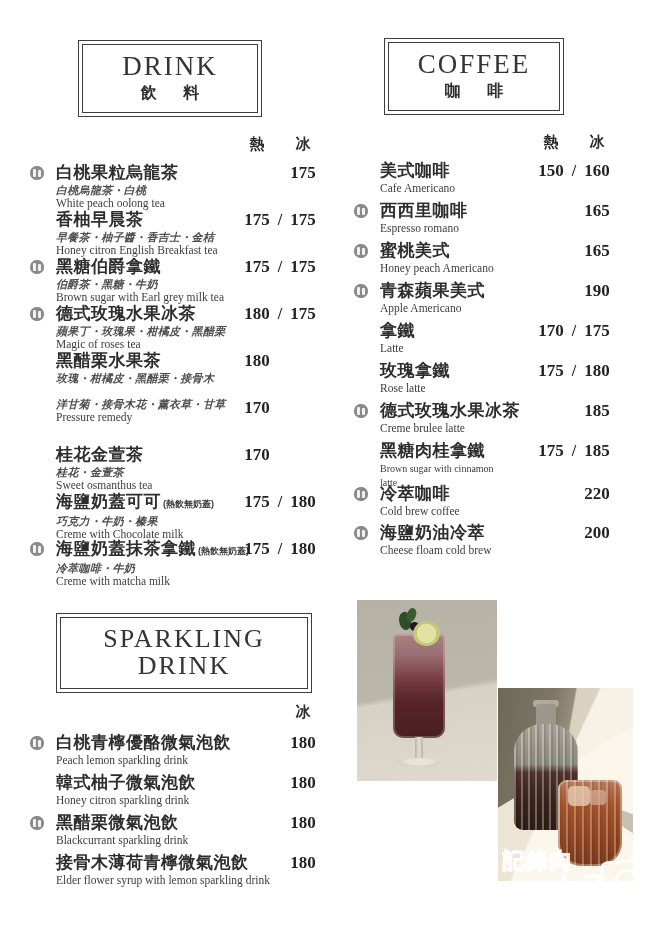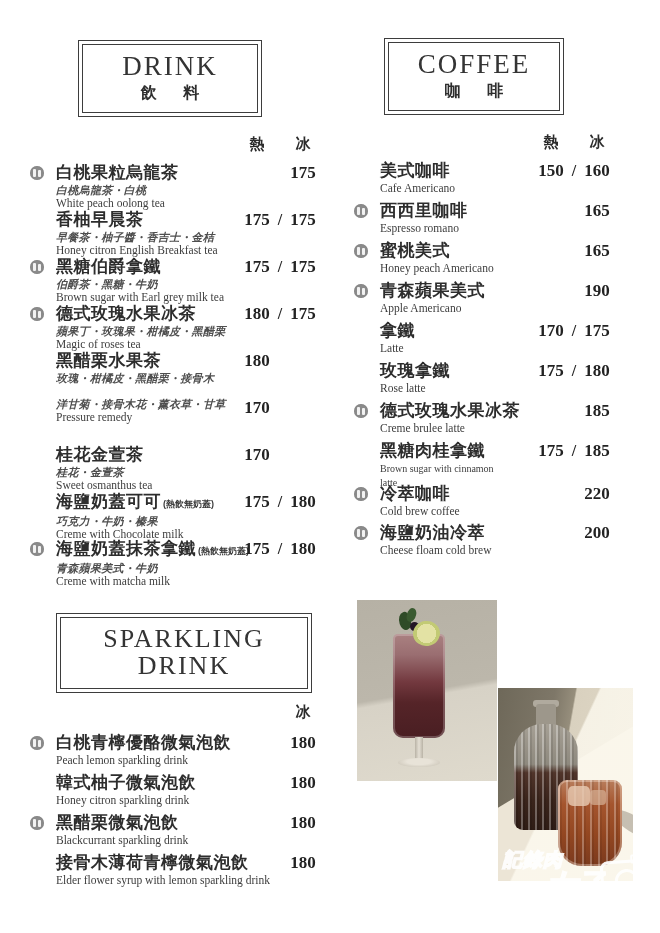--- a/index.html
+++ b/index.html
@@ -79,21 +79,21 @@
   .p2-cup::after{content:"";position:absolute;inset:0;border-radius:inherit;
     background:repeating-linear-gradient(90deg,rgba(255,255,255,.28) 0 2px,rgba(0,0,0,.08) 2px 4px,rgba(255,255,255,0) 4px 8px);}
   .p2-ice1{position:absolute;left:70px;top:98px;width:22px;height:20px;border-radius:5px;background:rgba(233,204,180,.8);}
   .p2-ice2{position:absolute;left:92px;top:102px;width:16px;height:15px;border-radius:4px;background:rgba(214,176,150,.7);}
   .p2-shadow{position:absolute;left:112px;top:128px;width:46px;height:16px;border-radius:50%;
     background:rgba(120,110,92,.4);transform:rotate(32deg);}
   
   #watermark{position:absolute;left:503px;top:850px;width:156px;height:80px;opacity:.92;}
   .wm-text{font-weight:700;color:transparent;-webkit-text-stroke:1.4px #ffffff;
     text-shadow:0 0 1px rgba(255,255,255,.4);line-height:1.0;}
-  .wm-line1{font-size:19px;letter-spacing:1px;font-style:italic;}
+  .wm-line1{font-size:22px;letter-spacing:1px;}
   .wm-line2{font-size:30px;margin-left:18px;margin-top:2px;letter-spacing:0;}
   .wm-cam{position:absolute;right:6px;top:10px;width:46px;height:40px;border:3px solid #fff;border-radius:8px;
     transform:rotate(-4deg);background:transparent;}
   .wm-cam::before{content:"";position:absolute;left:11px;top:6px;width:18px;height:18px;border:3px solid #fff;border-radius:50%;}
   .wm-cam::after{content:"";position:absolute;right:4px;top:-8px;width:10px;height:5px;border:2.5px solid #fff;border-radius:2px;}
 </style>
 </head>
 <body>
 
 <div class="section sec-drink" id="drink-section" style="left:28px;top:40px;width:296px;">
@@ -209,21 +209,21 @@
       <span class="slot">175</span>
       <span class="slash">/</span>
       <span class="slot">180</span>
     </div>
   </div>
       <div class="menu-item">
     <span class="badge"></span>
     <div class="title-line">
       <span class="zh-title">海鹽奶蓋抹茶拿鐵</span><span class="note">(熱飲無奶蓋)</span>
     </div>
-    <div class="zh-sub">青森蘋果美式・牛奶</div>
+    <div class="zh-sub">冷萃咖啡・牛奶</div>
     <div class="en-sub">Creme with matcha milk</div>
     <div class="price-box">
       <span class="slot">175</span>
       <span class="slash">/</span>
       <span class="slot">180</span>
     </div>
   </div>
     </div>
 </div>
 

